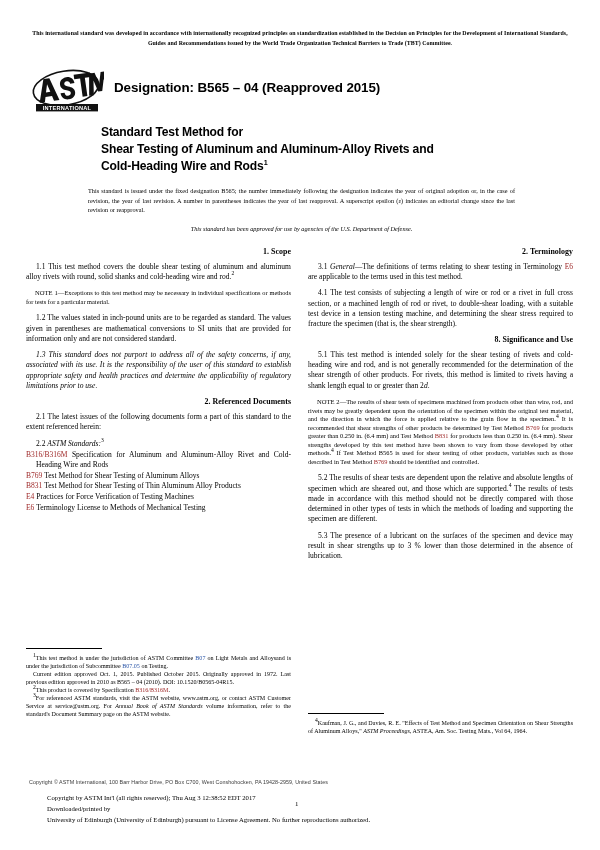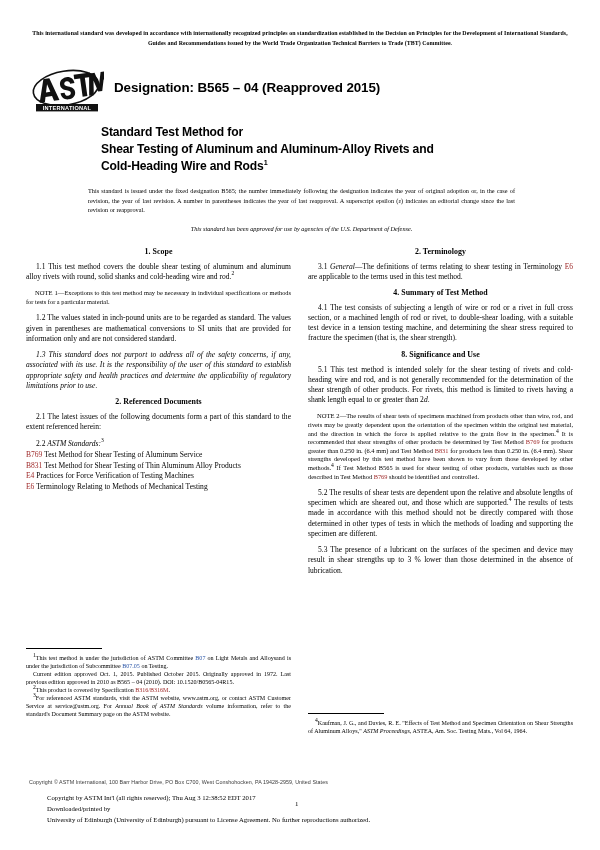--- a/index.html
+++ b/index.html
@@ -105,21 +105,21 @@
     line-height: 1.345;
     text-align: justify;
   }
   .col-left  { left: 26px; }
   .col-right { left: 308px; }
 
   h2.sec {
     font-size: 7.9px;
     font-weight: bold;
     margin: 0 0 4px 0;
-    text-align: center;
+    text-align: right;
     letter-spacing: 0.005em;
   }
   .sec-gap { margin-top: 10.5px; }
 
   p.para {
     margin: 0 0 6.5px 0;
     text-indent: 10px;
     text-align: justify;
     hyphens: auto;
   }
@@ -268,34 +268,34 @@
 
     <p class="para italic">1.3 This standard does not purport to address all of the safety concerns, if any, associated with its use. It is the responsibility of the user of this standard to establish appropriate safety and health practices and determine the applicability of regulatory limitations prior to use.</p>
 
     <h2 class="sec sec-gap">2. Referenced Documents</h2>
 
     <p class="para">2.1 The latest issues of the following documents form a part of this standard to the extent referenced herein:</p>
 
     <p class="ref-hdr"><span>2.2 </span><span class="it">ASTM Standards:</span><sup>3</sup></p>
 
     <ul class="reflist">
-      <li><span class="red">B769</span> <span>Test Method for Shear Testing of Aluminum Service</span></li>
+      <li><span class="red">B316/B316M</span> <span>Specification for Aluminum and Aluminum-Alloy Rivet and Cold-Heading Wire and Rods</span></li>
+      <li><span class="red">B769</span> <span>Test Method for Shear Testing of Aluminum Alloys</span></li>
       <li><span class="red">B831</span> <span>Test Method for Shear Testing of Thin Aluminum Alloy Products</span></li>
       <li><span class="red">E4</span> <span>Practices for Force Verification of Testing Machines</span></li>
-      <li><span class="red">E6</span> <span>Terminology Relating to Methods of Mechanical Testing</span></li>
+      <li><span class="red">E6</span> <span>Terminology License to Methods of Mechanical Testing</span></li>
     </ul>
   </div>
 
   <div class="col col-right">
 
     <h2 class="sec">2. Terminology</h2>
 
     <p class="para"><span>3.1 </span><span class="it">General</span><span>—The definitions of terms relating to shear testing in Terminology </span><span class="red">E6</span><span> are applicable to the terms used in this test method.</span></p>
 
-    <h2 class="sec sec-gap">4. Summary of Test Method</h2>
 
     <p class="para">4.1 The test consists of subjecting a length of wire or rod or a rivet in full cross section, or a machined length of rod or rivet, to double-shear loading, with a suitable test device in a tension testing machine, and determining the shear stress required to fracture the specimen (that is, the shear strength).</p>
 
     <h2 class="sec sec-gap">8. Significance and Use</h2>
 
     <p class="para"><span>5.1 This test method is intended solely for the shear testing of rivets and cold-heading wire and rod, and is not generally recommended for the determination of the shear strength of other products. For rivets, this method is limited to rivets having a shank length equal to or greater than 2</span><span class="it">d</span><span>.</span></p>
 
     <p class="note"><span class="note-lbl">NOTE 2—</span><span>The results of shear tests of specimens machined from products other than wire, rod, and rivets may be greatly dependent upon the orientation of the specimen within the original test material, and the direction in which the force is applied relative to the grain flow in the specimen.</span><sup>4</sup><span> It is recommended that shear strengths of other products be determined by Test Method </span><span class="red">B769</span><span> for products greater than 0.250 in. (6.4 mm) and Test Method </span><span class="red">B831</span><span> for products less than 0.250 in. (6.4 mm). Shear strengths developed by this test method have been shown to vary from those developed by other methods.</span><sup>4</sup><span> If Test Method B565 is used for shear testing of other products, variables such as those described in Test Method </span><span class="red">B769</span><span> should be identified and controlled.</span></p>
 
     <p class="para"><span>5.2 The results of shear tests are dependent upon the relative and absolute lengths of specimen which are sheared out, and those which are supported.</span><sup>4</sup><span> The results of tests made in accordance  with this method should not be directly compared with those determined in other types of tests in which the methods of loading and supporting the specimen are different.</span></p>

